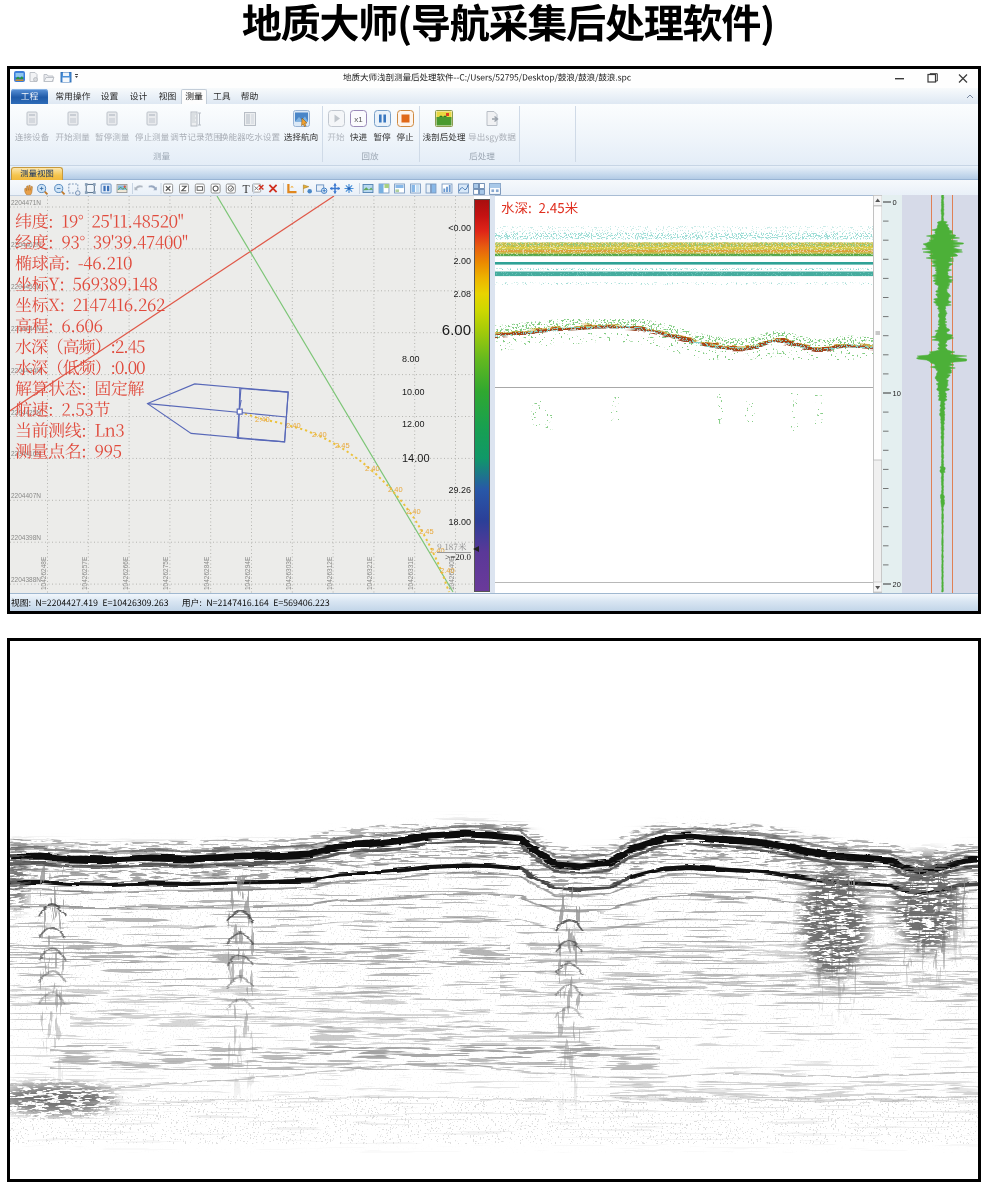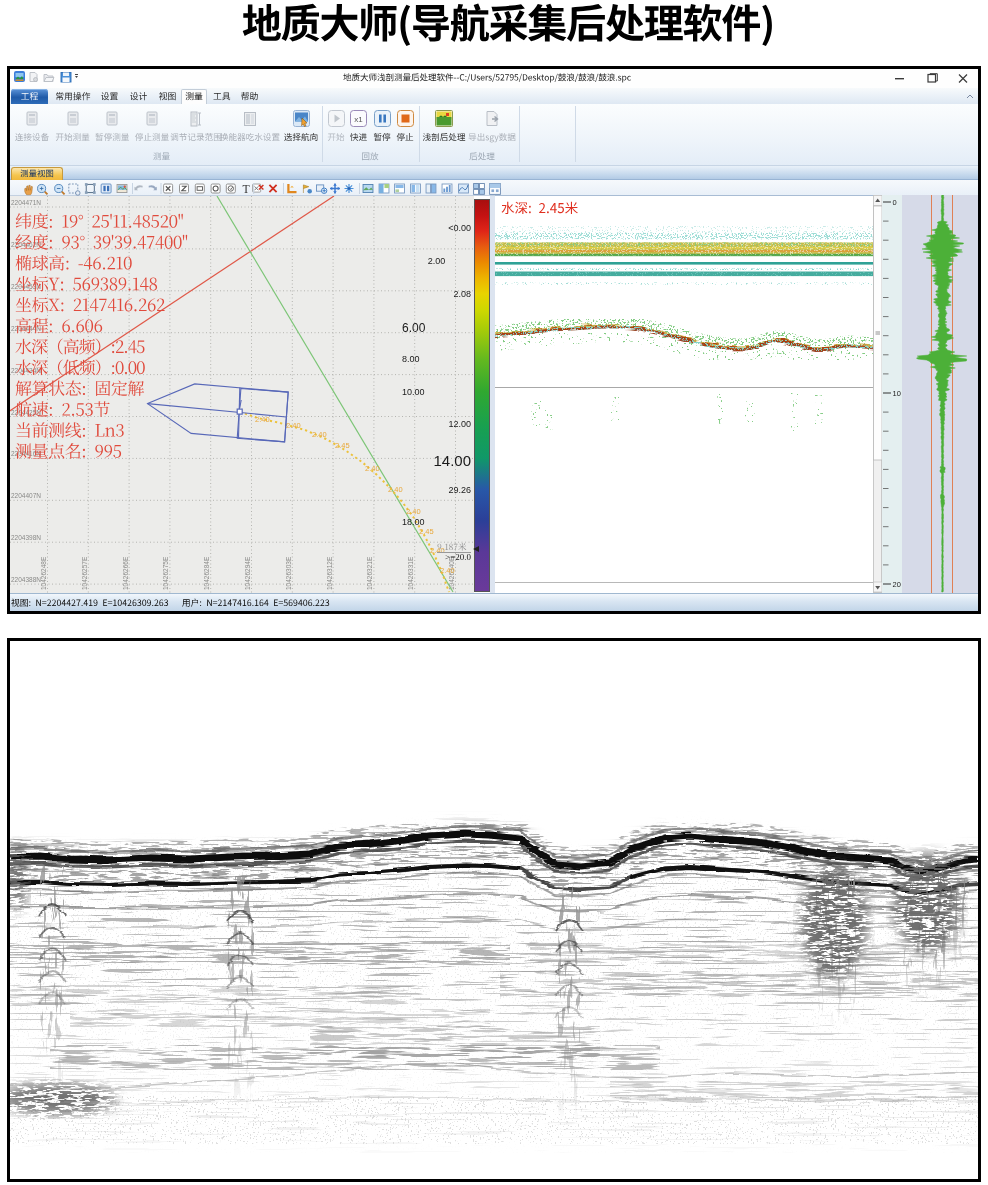--- a/index.html
+++ b/index.html
@@ -318,29 +318,29 @@
       <path d="M137.6 207.6 L184.7 187.9 L278.2 196.1 L274.6 245.9 L181.1 237.4 Z"></path>
       <path d="M230.9 192.5 L278.2 196.1 L274.6 245.9 L227.2 242.3 Z"></path>
       <path d="M137.6 207.6 L276.4 221"></path>
       <path d="M229.8 191.5 L228.5 242.5"></path>
       <rect x="227.2" y="213.1" width="5" height="5" fill="#fff" stroke-width="1.2"></rect>
       <path d="M229.7 212 l1.5-8"></path>
     </g>
   </svg>
 <div style="position:absolute;left:473.5px;top:199px;width:16.5px;height:393px;background:linear-gradient(#a80f0f 0%,#c41212 4%,#e02518 8%,#e85c10 12%,#eb8a00 16%,#edb400 20%,#e8d400 24%,#cfd800 28%,#a8cc08 33%,#62b820 41%,#30a830 49%,#18a050 58%,#109868 66%,#2858a8 74%,#2b3f98 82%,#5a3898 90%,#6a3a9a 100%);border:1px solid #555;box-sizing:border-box"></div>
 <div style="position:absolute;left:402px;top:223.1px;width:69px;text-align:right;font-family:'Liberation Sans';font-size:9px;color:#1a1a1a">&lt;0.00</div>
-<div style="position:absolute;left:402px;top:255.8px;width:69px;text-align:center;font-family:'Liberation Sans';font-size:9px;color:#1a1a1a">2.00</div>
+<div style="position:absolute;left:402px;top:255.8px;width:69px;text-align:right;font-family:'Liberation Sans';font-size:9px;color:#1a1a1a">2.00</div>
 <div style="position:absolute;left:402px;top:288.5px;width:69px;text-align:right;font-family:'Liberation Sans';font-size:9px;color:#1a1a1a">2.08</div>
-<div style="position:absolute;left:402px;top:321.2px;width:69px;font-family:'Liberation Sans';font-size:12px;color:#1a1a1a">6.00</div>
+<div style="position:absolute;left:402px;top:321.2px;width:69px;text-align:right;font-family:'Liberation Sans';font-size:15px;color:#1a1a1a">6.00</div>
 <div style="position:absolute;left:402px;top:353.9px;width:69px;font-family:'Liberation Sans';font-size:9px;color:#1a1a1a">8.00</div>
 <div style="position:absolute;left:402px;top:386.6px;width:69px;text-align:left;font-family:'Liberation Sans';font-size:9px;color:#1a1a1a">10.00</div>
-<div style="position:absolute;left:402px;top:419.3px;width:69px;text-align:right;font-family:'Liberation Sans';font-size:9px;color:#1a1a1a">12.00</div>
-<div style="position:absolute;left:402px;top:452.0px;width:69px;text-align:right;font-family:'Liberation Sans';font-size:15px;color:#1a1a1a">14.00</div>
+<div style="position:absolute;left:402px;top:419.3px;width:69px;font-family:'Liberation Sans';font-size:9px;color:#1a1a1a">12.00</div>
+<div style="position:absolute;left:402px;top:452.0px;width:69px;font-family:'Liberation Sans';font-size:11px;color:#1a1a1a">14.00</div>
 <div style="position:absolute;left:402px;top:484.7px;width:69px;text-align:right;font-family:'Liberation Sans';font-size:9px;color:#1a1a1a">29.26</div>
-<div style="position:absolute;left:402px;top:517.4px;width:69px;font-family:'Liberation Sans';font-size:9px;color:#1a1a1a">18.00</div>
+<div style="position:absolute;left:402px;top:517.4px;width:69px;text-align:right;font-family:'Liberation Sans';font-size:9px;color:#1a1a1a">18.00</div>
 <div style="position:absolute;left:402px;top:551.5px;width:69px;text-align:right;font-family:Liberation Serif, serif;font-size:9px;color:#1a1a1a">&gt;=20.0</div>
 <div style="position:absolute;left:437px;top:551.5px;width:34px;height:1px;background:#999"></div>
 <svg style="position:absolute;left:472px;top:545px" width="8" height="8">
     <path d="M1 4 L7 1 L7 7 Z" fill="#222"></path>
   </svg>
 <svg style="position:absolute;left:494.5px;top:195px" width="378" height="398" viewBox="0 0 378 398">
     <defs>
       <filter id="sA" x="-5%" y="-5%" width="110%" height="110%">
         <feTurbulence type="fractalNoise" baseFrequency="0.8" numOctaves="2" seed="11" result="t"></feTurbulence>
         <feColorMatrix in="t" type="matrix" values="0 0 0 0 0.290  0 0 0 0 0.675  0 0 0 0 0.627  10 10 10 0 -16.8" result="m"></feColorMatrix>

